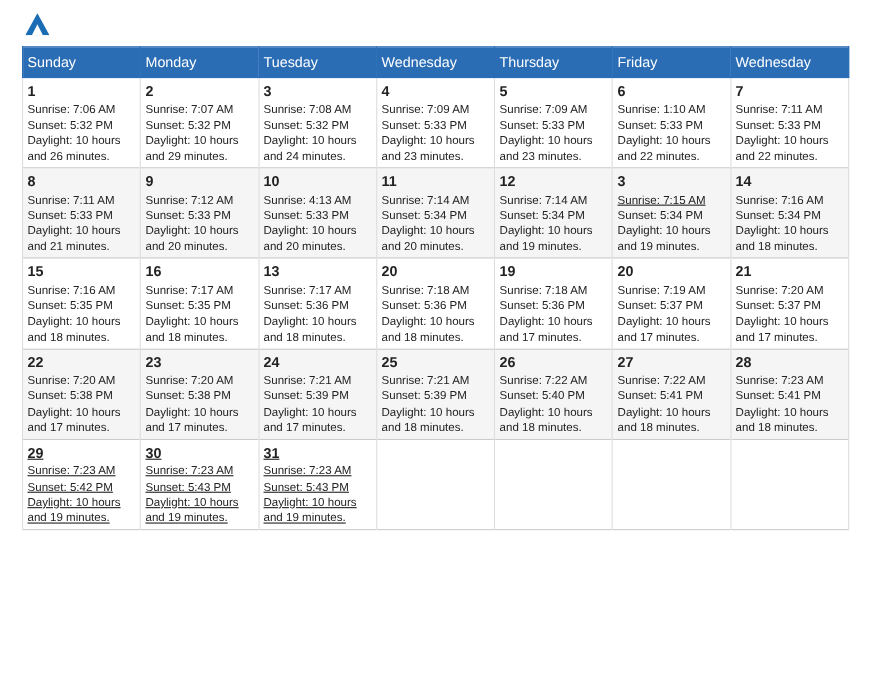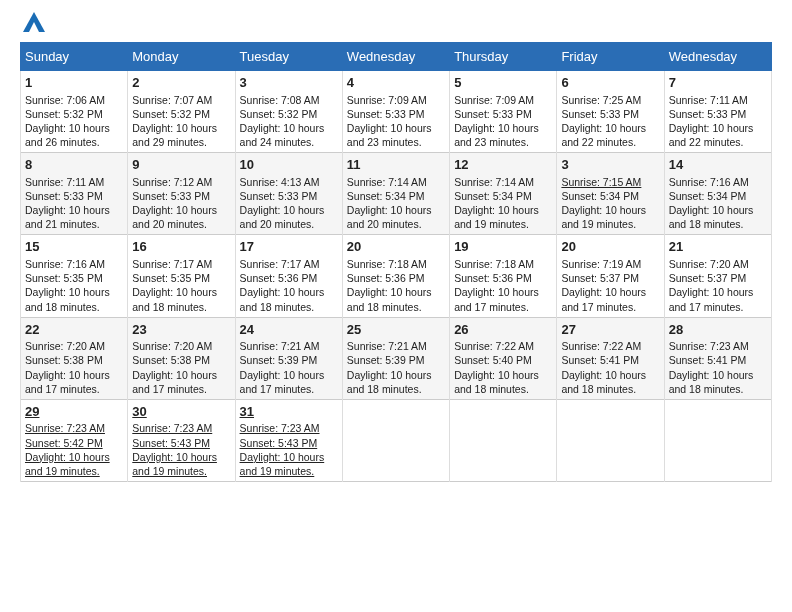--- a/index.html
+++ b/index.html
@@ -171,21 +171,21 @@
           </td>
           <td>
             <span class="day-num">5</span>
             <span style="display: block;">Sunrise: 7:09 AM</span>
             <span style="display: block;">Sunset: 5:33 PM</span>
             <span style="display: block;">Daylight: 10 hours</span>
             <span style="display: block;">and 23 minutes.</span>
           </td>
           <td>
             <span class="day-num">6</span>
-            <span style="display: block;">Sunrise: 7:25 AM</span>
+            <span style="display: block;">Sunrise: 1:10 AM</span>
             <span style="display: block;">Sunset: 5:33 PM</span>
             <span style="display: block;">Daylight: 10 hours</span>
             <span style="display: block;">and 22 minutes.</span>
           </td>
           <td>
             <span class="day-num">7</span>
             <span style="display: block;">Sunrise: 7:11 AM</span>
             <span style="display: block;">Sunset: 5:33 PM</span>
             <span style="display: block;">Daylight: 10 hours</span>
             <span style="display: block;">and 22 minutes.</span>
@@ -251,21 +251,21 @@
             <span style="display: block;">and 18 minutes.</span>
           </td>
           <td>
             <span class="day-num">16</span>
             <span style="display: block;">Sunrise: 7:17 AM</span>
             <span style="display: block;">Sunset: 5:35 PM</span>
             <span style="display: block;">Daylight: 10 hours</span>
             <span style="display: block;">and 18 minutes.</span>
           </td>
           <td>
-            <span class="day-num">17</span>
+            <span class="day-num">13</span>
             <span style="display: block;">Sunrise: 7:17 AM</span>
             <span style="display: block;">Sunset: 5:36 PM</span>
             <span style="display: block;">Daylight: 10 hours</span>
             <span style="display: block;">and 18 minutes.</span>
           </td>
           <td>
             <span class="day-num">20</span>
             <span style="display: block;">Sunrise: 7:18 AM</span>
             <span style="display: block;">Sunset: 5:36 PM</span>
             <span style="display: block;">Daylight: 10 hours</span>

